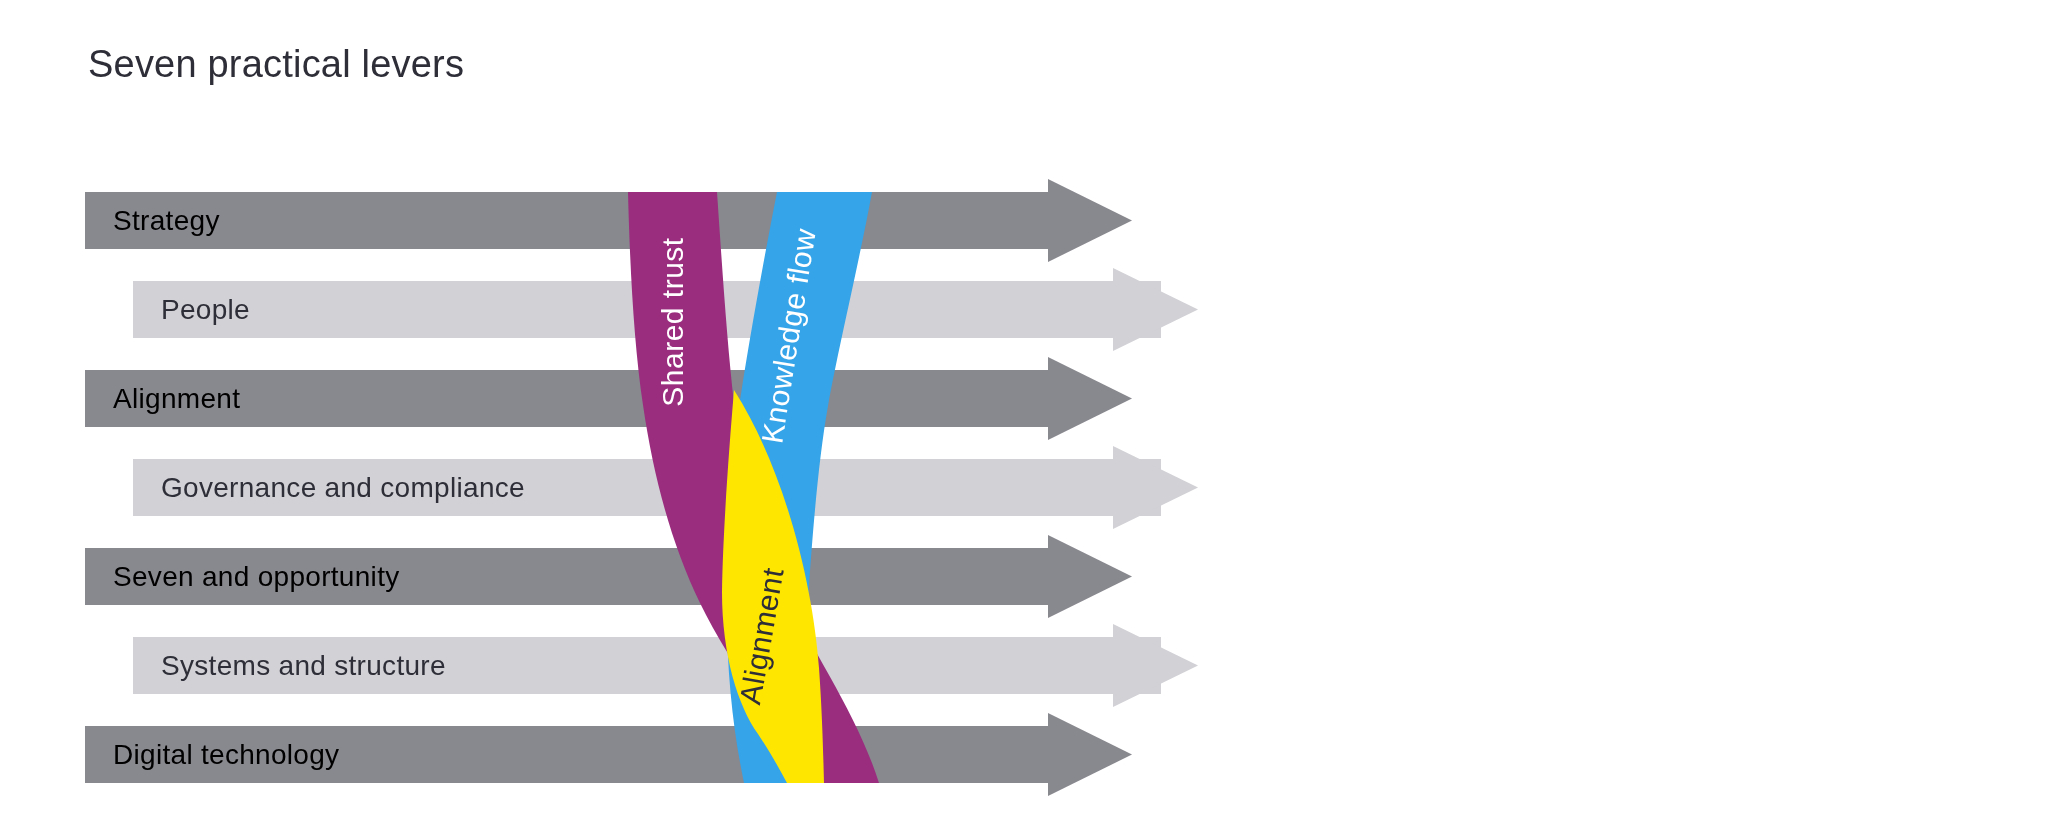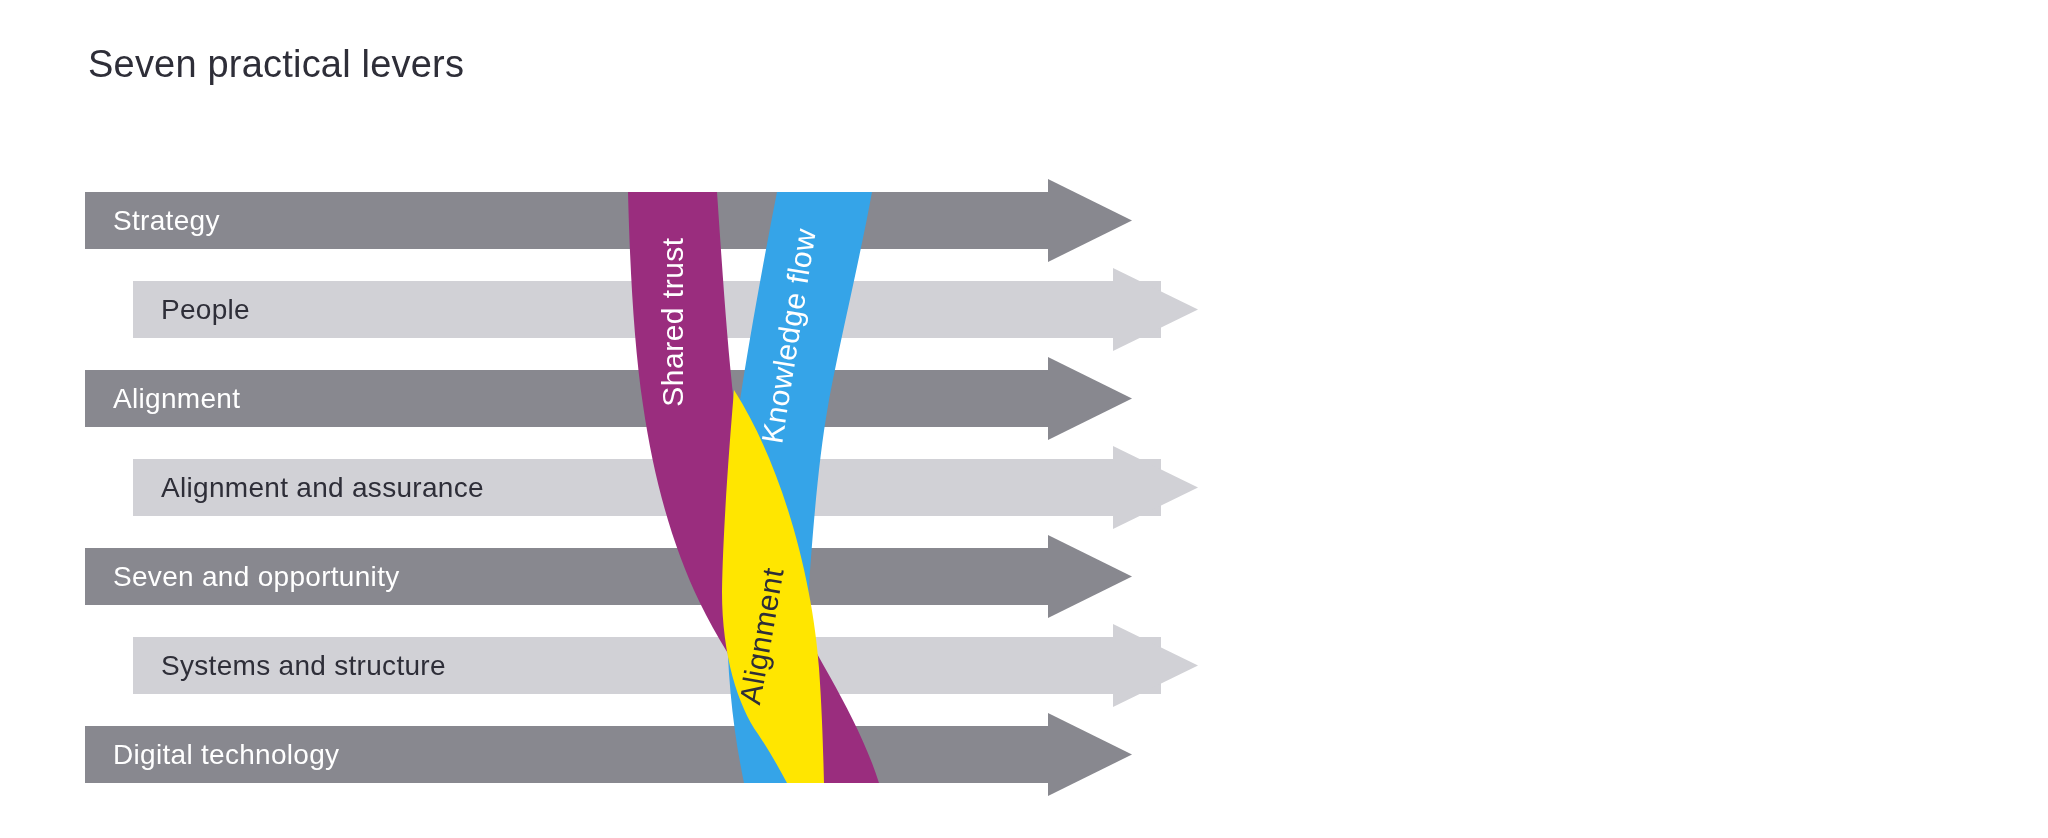--- a/index.html
+++ b/index.html
@@ -34,21 +34,21 @@
   .lever .head{
     position:absolute;top:-13px;height:83px;
     clip-path:polygon(0 0,100% 50%,0 100%);
   }
   .lever.dark  .head{left:963px;width:84px;background:var(--gray-dark);}
   .lever.light .head{left:1028px;width:85px;background:var(--gray-light);}
   .lever-label{
     position:absolute;left:28px;top:0;line-height:57px;
     font-size:28px;letter-spacing:0.3px;white-space:nowrap;
   }
-  .lever.dark  .lever-label{color:#ffffff;text-align:right;}
+  .lever.dark  .lever-label{color:#000000;text-align:right;}
   .lever.light .lever-label{color:var(--title);}
   #ribbons{position:absolute;left:0;top:0;pointer-events:none;}
   .ribbon-purple{fill:var(--purple);}
   .ribbon-blue{fill:var(--blue);}
   .ribbon-yellow{fill:var(--yellow);}
   .ribbon-label{
     position:absolute;white-space:nowrap;
     font-size:30px;font-weight:400;letter-spacing:0.5px;
   }
   .ribbon-label.shared{
@@ -87,21 +87,21 @@
 
   <div class="lever dark" style="top:370px">
     <div class="shaft">
       <span class="lever-label">Alignment</span>
     </div>
     <div class="head"></div>
   </div>
 
   <div class="lever light" style="top:459px">
     <div class="shaft">
-      <span class="lever-label">Alignment and assurance</span>
+      <span class="lever-label">Governance and compliance</span>
     </div>
     <div class="head"></div>
   </div>
 
   <div class="lever dark" style="top:548px">
     <div class="shaft">
       <span class="lever-label">Seven and opportunity</span>
     </div>
     <div class="head"></div>
   </div>

